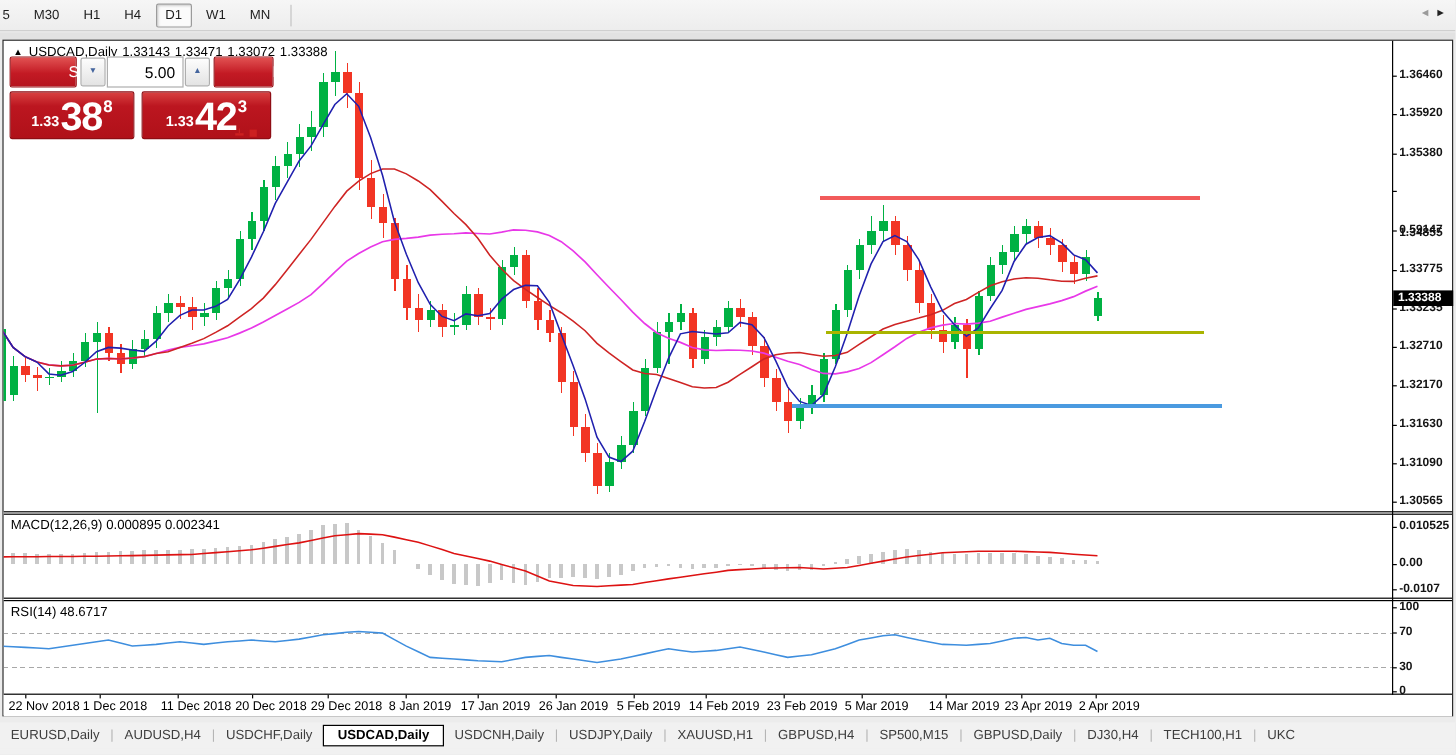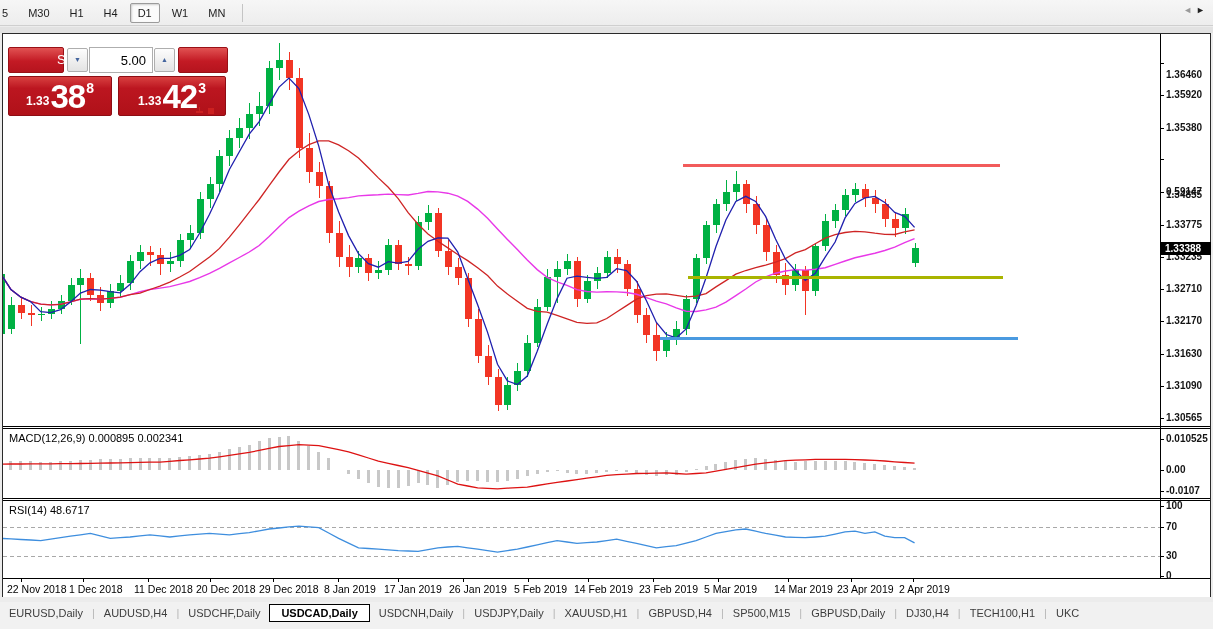--- a/index.html
+++ b/index.html
@@ -291,20 +291,23 @@
           <rect x="898.63" y="180.47730000000075" width="7" height="13.852899999999806" fill="#00B143"></rect>
           <line x1="912.06" y1="209.38770000000025" x2="912.06" y2="233.47970000000026" stroke="#00B143" stroke-width="1"></line>
           <rect x="908.56" y="214.2060999999997" width="7" height="15.057500000001028" fill="#00B143"></rect>
           <polyline points="-2,240.1 7.93,255.5 17.86,263.2 27.79,267.7 37.72,270.1 47.65,270.9 57.58,270.3 67.50999999999999,267.9 77.44,265.2 87.37,264.7 97.3,265.1 107.22999999999999,264.4 117.16,263.2 127.09,260.6 137.01999999999998,257.8 146.95,255.5 156.88,254.1 166.81,252.6 176.74,250.1 186.67,247.5 196.6,243.6 206.53,239.4 216.45999999999998,234.3 226.39,228.9 236.32,223.5 246.25,218.0 256.18,211.5 266.11,202.4 276.03999999999996,192.7 285.96999999999997,183.6 295.9,177.2 305.83,171.9 315.76,167.5 325.69,165.5 335.62,164.7 345.55,163.6 355.48,161.9 365.40999999999997,161.2 375.34,160.8 385.27,160.1 395.2,160.6 405.13,161.0 415.06,159.4 424.99,157.5 434.91999999999996,157.9 444.84999999999997,159.2 454.78,162.2 464.71,167.4 474.64,175.1 484.57,184.3 494.5,195.0 504.43,205.4 514.36,215.6 524.29,226.1 534.22,235.6 544.15,243.3 554.0799999999999,247.9 564.01,251.3 573.9399999999999,255.6 583.87,257.5 593.8,258.1 603.73,257.7 613.66,257.9 623.59,258.5 633.52,260.3 643.4499999999999,263.7 653.38,267.1 663.31,269.8 673.24,273.9 683.17,277.2 693.1,277.5 703.03,275.9 712.96,273.1 722.89,268.2 732.8199999999999,261.6 742.75,255.0 752.68,248.0 762.61,242.9 772.54,239.2 782.47,237.0 792.4,235.6 802.3299999999999,236.1 812.26,235.3 822.1899999999999,233.7 832.12,230.3 842.05,227.0 851.98,223.8 861.91,221.5 871.8399999999999,219.2 881.77,216.5 891.6999999999999,213.2 901.63,208.6 911.56,204.6" fill="none" stroke="#E838E8" stroke-width="1.4" shape-rendering="auto"></polyline>
           <polyline points="-2,240.1 7.93,255.5 17.86,263.2 27.79,267.7 37.72,270.1 47.65,270.9 57.58,270.3 67.50999999999999,267.9 77.44,265.2 87.37,264.7 97.3,265.1 107.22999999999999,264.4 117.16,263.2 127.09,260.6 137.01999999999998,259.1 146.95,255.5 156.88,252.1 166.81,248.2 176.74,243.0 186.67,237.5 196.6,230.3 206.53,223.1 216.45999999999998,214.4 226.39,203.2 236.32,190.8 246.25,178.1 256.18,165.5 266.11,151.7 276.03999999999996,138.0 285.96999999999997,125.3 295.9,117.0 305.83,110.7 315.76,106.8 325.69,106.8 335.62,110.9 345.55,116.8 355.48,124.1 365.40999999999997,133.8 375.34,143.9 385.27,153.2 395.2,164.6 405.13,178.7 415.06,190.2 424.99,199.9 434.91999999999996,207.2 444.84999999999997,213.9 454.78,220.5 464.71,226.6 474.64,233.7 484.57,241.6 494.5,252.1 504.43,260.1 514.36,267.3 524.29,274.3 534.22,277.3 544.15,278.1 554.0799999999999,281.4 564.01,284.8 573.9399999999999,288.3 583.87,289.3 593.8,288.9 603.73,284.5 613.66,278.0 623.59,271.6 633.52,265.2 643.4499999999999,261.6 653.38,260.2 663.31,259.8 673.24,261.4 683.17,262.9 693.1,262.2 703.03,259.6 712.96,252.9 722.89,246.6 732.8199999999999,240.2 742.75,236.5 752.68,233.7 762.61,231.1 772.54,228.2 782.47,224.6 792.4,218.9 802.3299999999999,215.6 812.26,209.7 822.1899999999999,204.1 832.12,200.7 842.05,198.5 851.98,197.4 861.91,197.8 871.8399999999999,199.2 881.77,200.3 891.6999999999999,200.5 901.63,197.8 911.56,195.9" fill="none" stroke="#CE2424" stroke-width="1.3" shape-rendering="auto"></polyline>
           <polyline points="-2,240.1 7.93,255.5 17.86,263.2 27.79,267.7 37.72,277.6 47.65,278.7 57.58,275.6 67.50999999999999,268.1 77.44,259.1 87.37,255.5 97.3,256.1 107.22999999999999,257.6 117.16,258.8 127.09,250.3 137.01999999999998,237.7 146.95,228.8 156.88,224.3 166.81,224.3 176.74,221.3 186.67,215.6 196.6,199.3 206.53,180.2 216.45999999999998,159.1 226.39,135.5 236.32,117.7 246.25,100.1 256.18,87.6 266.11,70.1 276.03999999999996,53.1 285.96999999999997,44.1 295.9,54.6 305.83,80.6 315.76,112.1 325.69,150.8 335.62,177.9 345.55,201.6 355.48,219.6 365.40999999999997,229.7 375.34,233.2 385.27,227.6 395.2,229.1 405.13,227.3 415.06,215.3 424.99,207.3 434.91999999999996,203.8 444.84999999999997,204.1 454.78,218.0 464.71,244.5 474.64,270.8 484.57,298.4 494.5,330.3 504.43,346.9 514.36,350.6 524.29,342.0 534.22,317.3 544.15,290.2 554.0799999999999,264.6 564.01,244.2 573.9399999999999,242.2 583.87,243.3 593.8,244.3 603.73,243.3 613.66,234.7 623.59,236.6 633.52,247.2 643.4499999999999,266.8 653.38,288.4 663.31,300.5 673.24,303.9 683.17,294.9 693.1,271.7 703.03,243.7 712.96,212.5 722.89,185.9 732.8199999999999,167.4 742.75,162.3 752.68,167.4 762.61,182.4 772.54,205.0 782.47,225.2 792.4,236.6 802.3299999999999,246.3 812.26,239.2 822.1899999999999,223.1 832.12,208.0 842.05,183.9 851.98,169.5 861.91,163.9 871.8399999999999,162.4 881.77,168.4 891.6999999999999,178.4 901.63,182.4 911.56,193.4" fill="none" stroke="#2020AE" stroke-width="1.3" shape-rendering="auto"></polyline>
           <line x1="680" y1="131.08870000000084" x2="997" y2="131.08870000000084" stroke="#F25B5B" stroke-width="3"></line>
           <line x1="685" y1="243.11650000000054" x2="1000" y2="243.11650000000054" stroke="#A9B400" stroke-width="3"></line>
           <line x1="657" y1="304.5511000000005" x2="1015" y2="304.5511000000005" stroke="#4A9AE0" stroke-width="3"></line>
         </svg>
+      <div class="chart-title">
+        <span class="tri">▲</span><span>USDCAD,Daily</span><span>1.33143</span><span>1.33471</span><span>1.33072</span><span>1.33388</span>
+      </div>
 
       <div class="trade">
         <div class="chip sell">SELL</div>
         <div class="spin-btn spin-down"><span>▼</span></div>
         <input class="vol-input" value="5.00" style="">
         <div class="spin-btn spin-up"><span>▲</span></div>
         <div class="chip buy">BUY</div>
         <div class="big-panel sellp">
           <span class="pfx">1.33</span>
           <span class="big">38</span>
@@ -463,21 +466,21 @@
         <div class="dlabel" style="left: 771px;">14 Mar 2019</div>
         <div class="dtick" style="left: 848px;"></div>
         <div class="dlabel" style="left: 834px;">23 Apr 2019</div>
         <div class="dtick" style="left: 910px;"></div>
         <div class="dlabel" style="left: 896px;">2 Apr 2019</div>
       </div>
 
     <div class="scale-border"></div>
     <div id="scales">
         <div class="ptick" style="top: 29px;"></div>
-        <div class="plabel" style="top: 23px; margin-top: 12px;">1.36460</div>
+        <div class="plabel" style="top: 23px;">1.36460</div>
         <div class="ptick" style="top: 61px;"></div>
         <div class="plabel" style="top: 55px;">1.35920</div>
         <div class="ptick" style="top: 94px;"></div>
         <div class="plabel" style="top: 88px;">1.35380</div>
         <div class="ptick" style="top: 125px;"></div>
         <div class="plabel" style="top: 119px; margin-top: 36px;">1.34855</div>
         <div class="ptick" style="top: 158px;"></div>
         <div class="plabel" style="top: 152px;">0.59147</div>
         <div class="ptick" style="top: 191px;"></div>
         <div class="plabel" style="top: 185px;">1.33775</div>

